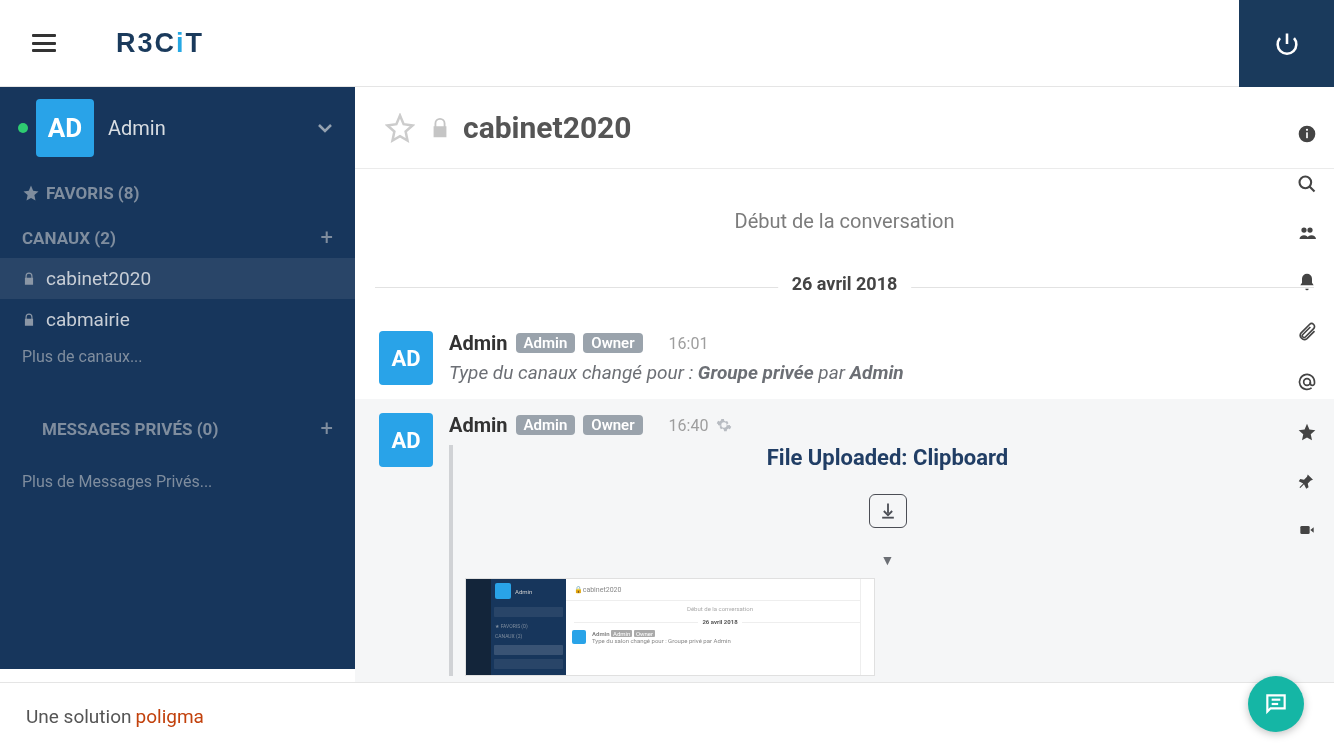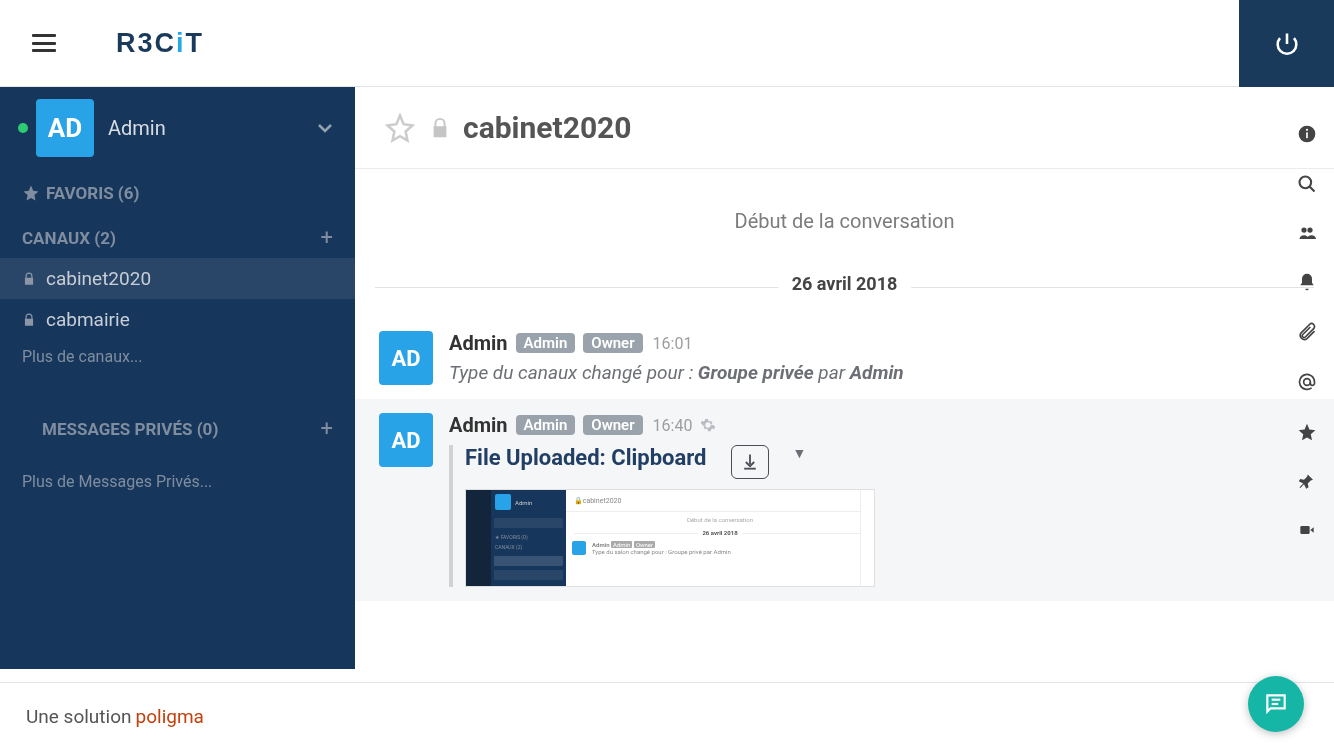--- a/index.html
+++ b/index.html
@@ -48,27 +48,27 @@
   .date-divider .line { position:absolute; top:50%; left:20px; right:20px; height:1px; background:#e2e2e2; }
   .date-divider .date-label { position: absolute; left:50%; transform:translateX(-50%); top:0; background:#fff; padding:2px 14px; font-weight:700; color:#444; font-size:18px; }
   
   .msg { display:flex; padding: 14px 24px; }
   .msg.highlighted { background: #f5f6f7; }
   .msg-avatar { width:54px; height:54px; background:#29a3e8; color:#fff; font-size:22px; font-weight:700; display:flex; align-items:center; justify-content:center; border-radius:4px; flex:0 0 auto; margin-right:16px; }
   .msg-body { flex:1; }
   .msg-head { display:flex; align-items:center; gap:8px; flex-wrap:wrap; }
   .msg-user { font-size:20px; font-weight:700; color:#333; }
   .tag { background:#9aa3ac; color:#fff; border-radius:4px; padding:1px 8px; font-size:15px; font-weight:600; }
-  .msg-time { color:#9e9e9e; font-size:16px; margin-left:2px; }
+  .msg-time { color:#9e9e9e; font-size:16px; margin-left:18px; }
   .gear-ic { color:#b8bcc2; font-size:15px; }
   .msg-text { color:#6c6f75; font-style:italic; font-size:19px; margin-top:6px; }
   .msg-text .bold { font-weight:700; }
   
   .file-block { margin-top: 8px; border-left: 4px solid #d0d2d5; padding-left: 12px; }
-  .file-head { display:flex; align-items:flex-start; gap:24px; }
+  .file-head { display:flex; align-items:center; gap:24px;flex-direction:column; }
   .file-title { font-size:22px; color:#213e65; font-weight:700; }
   .dl-btn { border:1.5px solid #4b4e55; border-radius:6px; width:38px; height:34px; display:flex; align-items:center; justify-content:center; }
   .caret { color:#6c6f75; font-size:14px; }
   .preview-img { margin-top:10px; width: 410px; height:98px; background:#fff; border:1px solid #e0e0e0; position:relative; overflow:hidden; }
   
   
   .pv-top { height:20px; background:#fff; border-bottom:1px solid #eee; display:flex; align-items:center; padding-left:6px; }
   .pv-side { position:absolute; top:0; left:0; width:25px; height:100%; background:#13253a; }
   .pv-chan { position:absolute; top:0; left:25px; width:75px; height:100%; background:#17365c; }
   .pv-row { height:10px; margin:4px 3px; background:rgba(255,255,255,0.08); border-radius:1px; }
@@ -128,21 +128,21 @@
       <div class="user-name">Admin</div>
       <svg class="chevron-down" width="24" height="24" viewBox="0 0 24 24" fill="none" stroke="currentColor" stroke-width="2.5">
           <path d="M6 9l6 6 6-6"></path>
         </svg>
     </div>
 
     <div class="section-title">
       <svg class="starfav" width="18" height="18" viewBox="0 0 24 24" fill="currentColor">
           <path d="M12 2l2.9 6.9L22 10l-5.5 4.8L18 22l-6-3.5L6 22l1.5-7.2L2 10l7.1-1.1z"></path>
         </svg>
-      <span>FAVORIS (6)</span>
+      <span>FAVORIS (8)</span>
     </div>
 
     <div class="section-title with-add">
       <span>CANAUX (2)</span>
       <span class="add-plus">+</span>
     </div>
     <div class="channel-row active">
       <span class="lock-ic">
         <svg width="14" height="14" viewBox="0 0 24 24" fill="currentColor">
             <path d="M6 10V7a6 6 0 0 1 12 0v3h1v12H5V10h1zm2 0h8V7a4 4 0 0 0-8 0v3z"></path>

